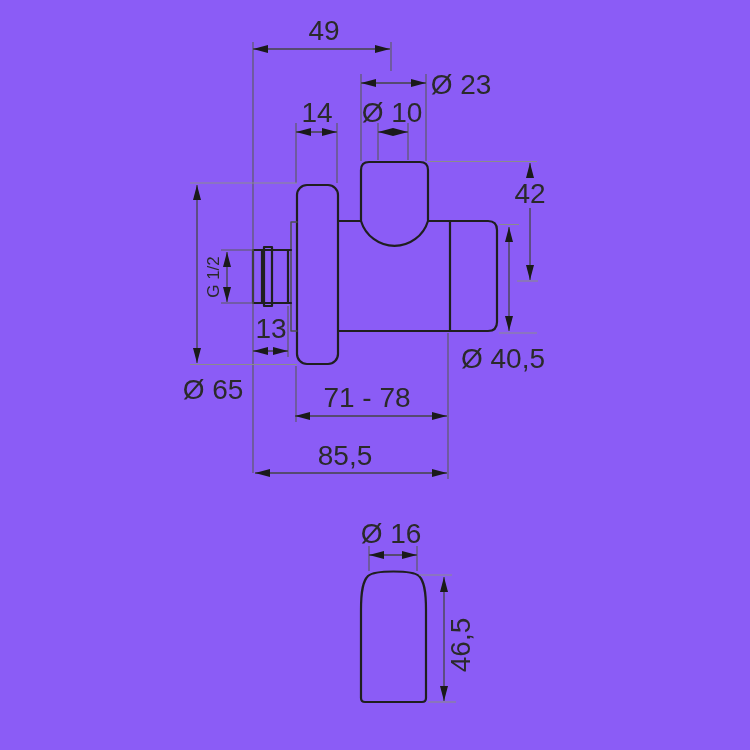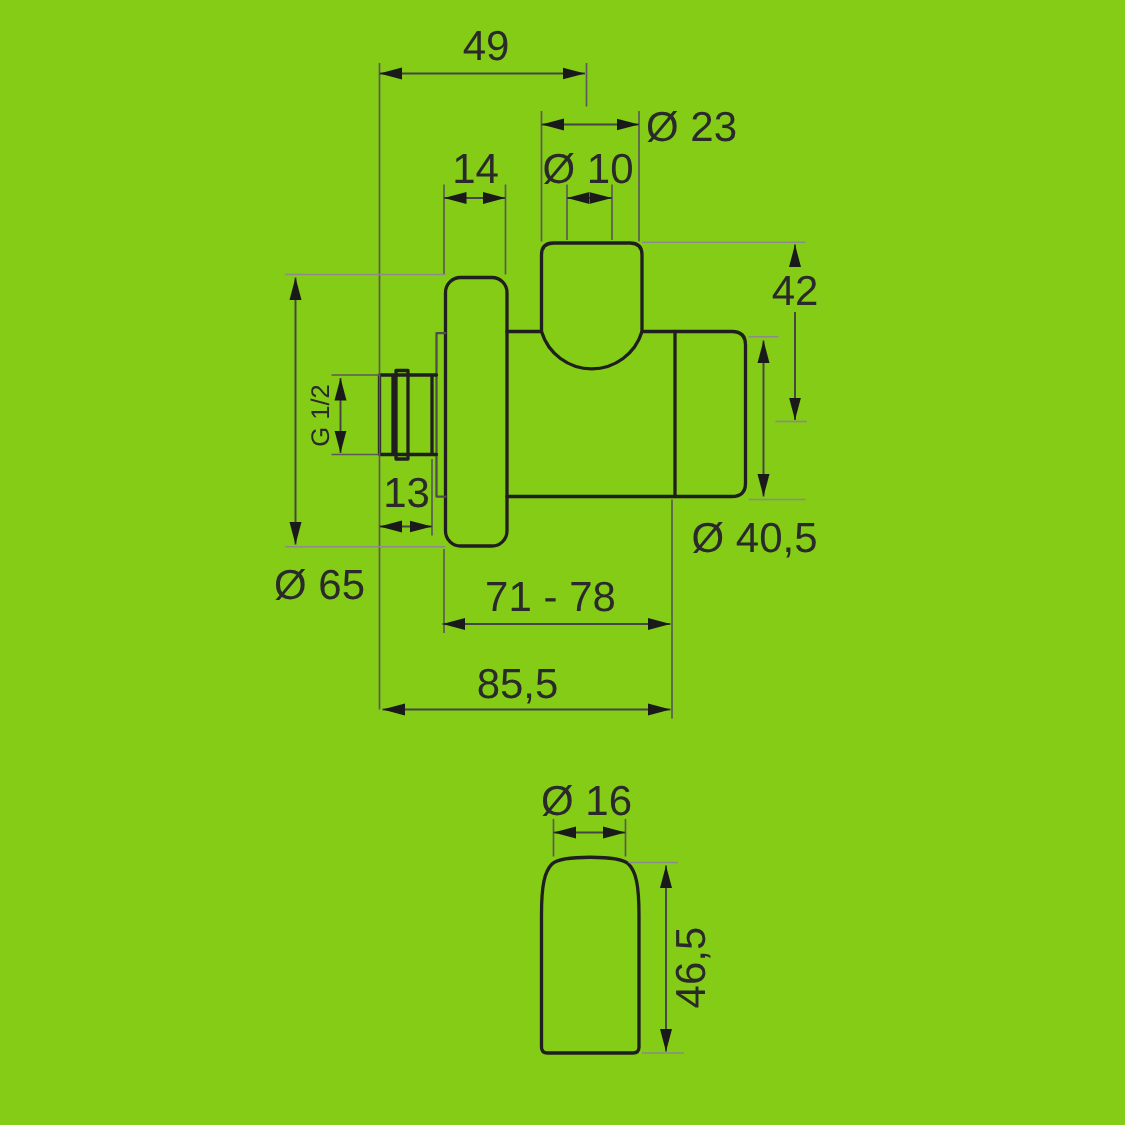--- a/index.html
+++ b/index.html
@@ -1,16 +1,16 @@
 <!DOCTYPE html>
 <html><head>
 <meta charset="utf-8">
 <style>
   html,body{margin:0;padding:0;background:#ffffff;}
-  .stage{position:relative;width:750px;height:750px;background:#84cc16;overflow:hidden;}
+  .stage{position:relative;width:750px;height:750px;background:#8b5cf6;overflow:hidden;}
   svg{display:block}
   .obj{fill:none;stroke:#1f1f1f;stroke-width:2.2;stroke-linecap:round;stroke-linejoin:round}
   .obj-thin{fill:none;stroke:#4d4d4d;stroke-width:1.5;stroke-linecap:round}
   .dim{fill:none;stroke:#454545;stroke-width:1.3}
   .ext{fill:none;stroke:#8b8b8b;stroke-width:1.1}
   .ext-dark{fill:none;stroke:#5a5a5a;stroke-width:1.1}
   .lbl{font-family:"Liberation Sans",sans-serif;font-size:28px;fill:#2a2a2a;text-anchor:middle}
   .lbl-sm{font-family:"Liberation Sans",sans-serif;font-size:17px;fill:#2a2a2a;text-anchor:middle}
 </style>
 </head>

